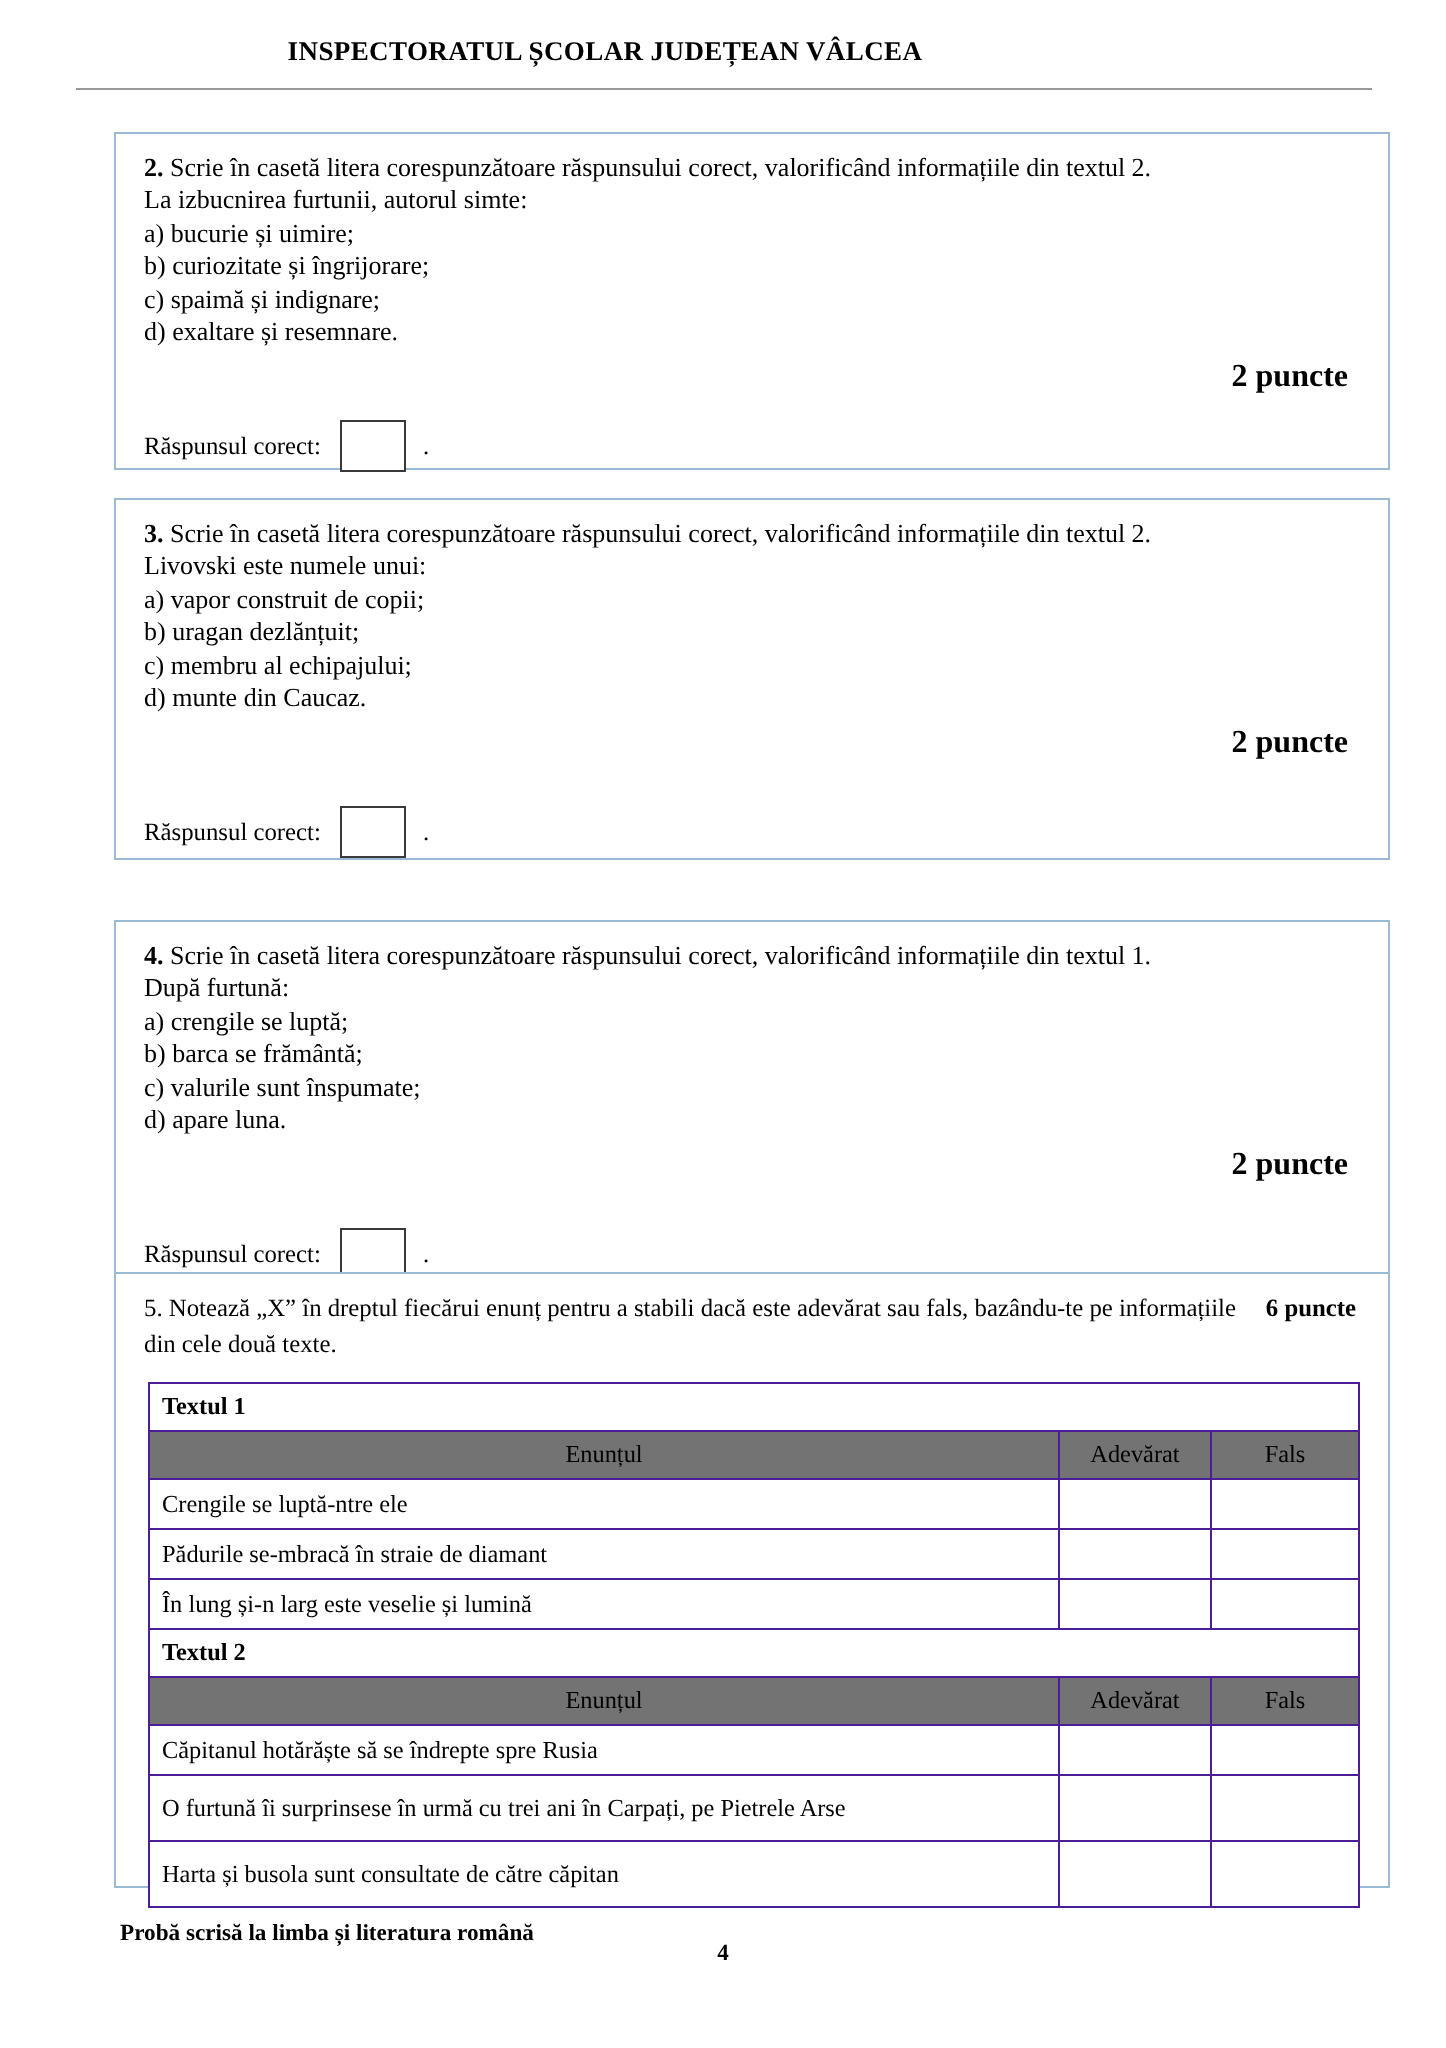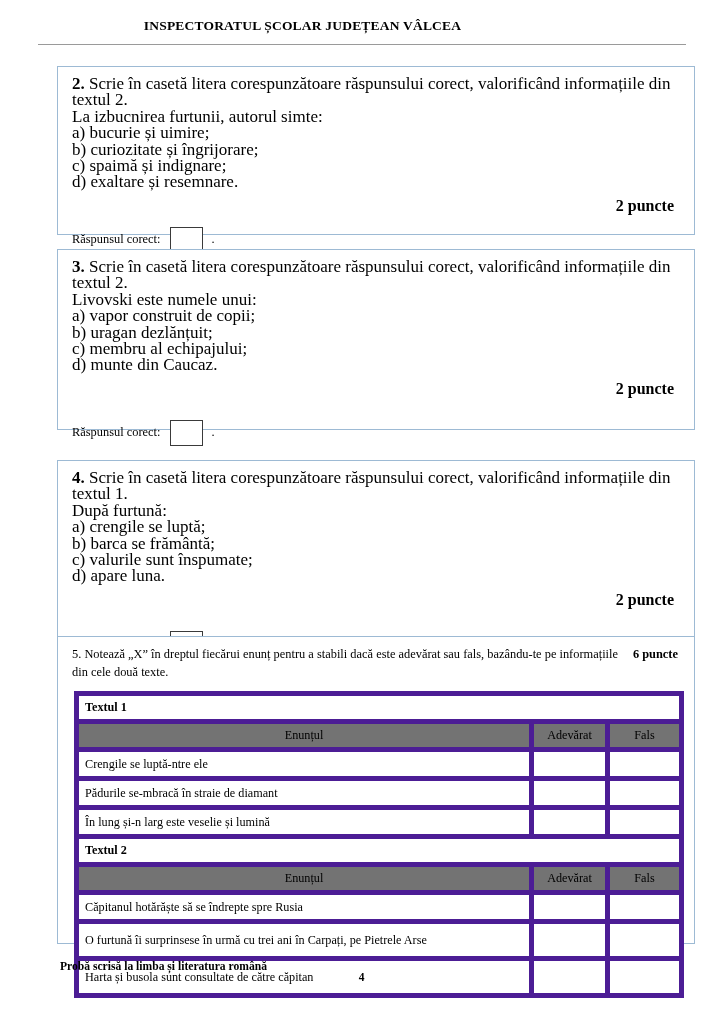--- a/index.html
+++ b/index.html
@@ -44,21 +44,21 @@
     left: 57px;
     width: 638px;
     box-sizing: border-box;
     border: 1px solid #9dbad4;
     background: #ffffff;
   }
   .qbox-inner {
     padding: 9px 12px 8px 14px;
   }
   .qline {
-    font-size: 17px;
+    font-size: 13px;
     line-height: 16.4px;
     white-space: pre-wrap;
   }
   .qline .qnum {
     font-weight: bold;
   }
   .points {
     text-align: right;
     font-weight: bold;
     font-size: 16px;
@@ -111,21 +111,21 @@
 
   
   .tf-table {
     border-collapse: collapse;
     width: 605px;
     margin-top: 10px;
     margin-left: 2px;
     table-layout: fixed;
   }
   .tf-table td {
-    border: 5px solid #4c1d95;
+    border: 1px solid #4c1d95;
     font-size: 12.2px;
     padding: 2px 6px;
     vertical-align: middle;
   }
   .tf-table .col-stmt   { width: 455px; }
   .tf-table .col-true   { width: 76px;  }
   .tf-table .col-false  { width: 74px;  }
 
   .tf-section-title {
     font-weight: bold;

